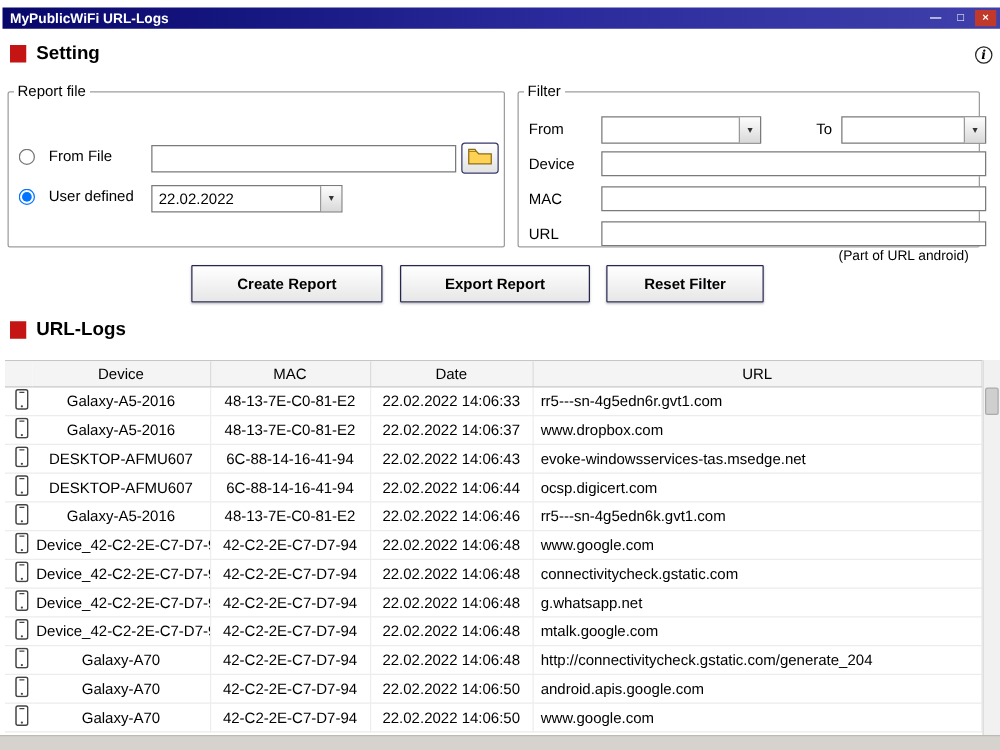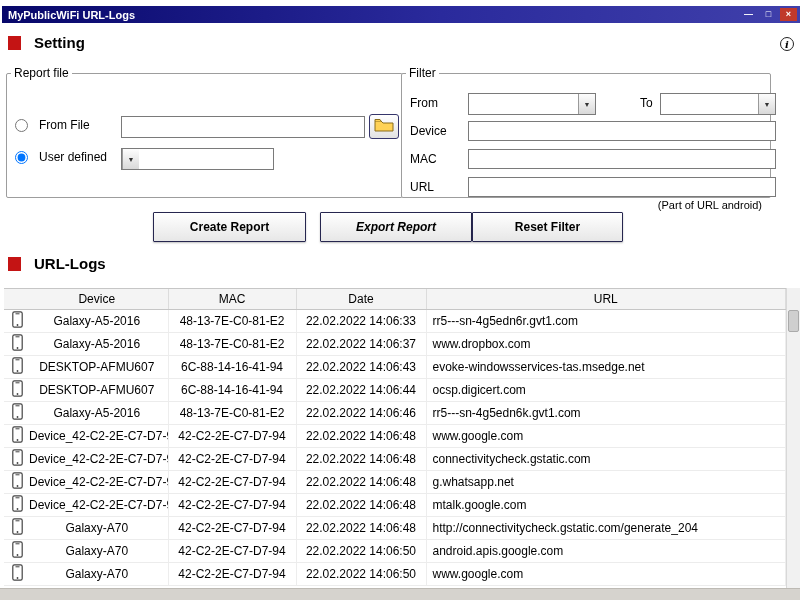--- a/index.html
+++ b/index.html
@@ -15,39 +15,39 @@
     display:flex; align-items:center; padding-left:6px;
     color:#fff; font-size:11px; font-weight:bold;
   }
   .win-controls { margin-left:auto; display:flex; align-items:center; gap:3px; padding-right:3px; }
   .win-btn {
     width:17px; height:13px; display:flex; align-items:center; justify-content:center;
     color:#fff; font-size:9px; line-height:1; cursor:default;
   }
   .win-btn.close { background:#c0392b; }
   
-  .section-header { position:absolute; display:flex; align-items:center; gap:13px; }
+  .section-header { position:absolute; display:flex; align-items:center; gap:8px; }
   .red-square { width:13px; height:14px; background:#c41414; }
   .section-title { font-size:15px; font-weight:bold; }
   
   .site-area { position:absolute; top:37px; right:6px; display:flex; align-items:center; gap:6px; }
   .info-icon {
     width:14px; height:14px; border:1.4px solid #222; border-radius:50%;
     display:flex; align-items:center; justify-content:center;
     font-family:"DejaVu Serif", serif; font-style:italic; font-size:10px; font-weight:bold;
   }
   .site-link { font-size:12px; font-weight:bold; color:#0000cc; text-decoration:underline; }
   
   fieldset {
     position:absolute; border:1px solid #9d9d9d; border-radius:2px;
     margin:0; padding:0; background:#fff;
   }
   legend { font-size:12px; padding:0 3px; margin-left:4px; }
   .fs-report { left:6px; top:66px; width:398px; height:132px; }
-  .fs-filter { left:401px; top:66px; width:370px; height:132px; }
+  .fs-filter { left:414px; top:66px; width:370px; height:132px; }
   .row-abs { position:absolute; display:flex; align-items:center; }
   .radio-row { gap:11px; font-size:12px; }
   input[type="radio"] { width:13px; height:13px; margin:0; }
   .text-input {
     border:1px solid #7a7a7a; height:22px; background:#fff; font-size:12px;
     font-family:"Liberation Sans", sans-serif; padding:0 4px;
   }
   
   .combo {
     border:1px solid #7a7a7a; height:22px; background:#fff;
@@ -143,20 +143,21 @@
         <path d="M1 3 v-1.5 h5 l1 1.5" fill="#ffd255" stroke="#8a6d1a" stroke-width="1"></path>
       </svg>
     </span>
   </button>
 
   <div class="row-abs radio-row" style="left:8px; top:70px;">
     <input type="radio" name="reportsrc" checked="" style="">
     <span>User defined</span>
   </div>
   <div class="combo" style="position:absolute; left:114px; top:68px; width:153px;">
+    <span class="combo-text">22.02.2022</span>
     <span class="combo-arrow">▼</span>
   </div>
 </fieldset>
 
 <fieldset class="fs-filter">
   <legend>Filter</legend>
 
   <div class="row-abs" style="left:8px; top:16px;">
     <span class="field-label">From</span>
   </div>
@@ -184,22 +185,22 @@
 
   <div class="row-abs" style="left:8px; top:100px;">
     <span class="field-label">URL</span>
   </div>
   <input class="text-input" style="position: absolute; left: 66px; top: 97px; width: 308px; height: 20px;" value="">
 
   <span class="hint" style="top:119px;">(Part of URL android)</span>
 </fieldset>
 
 <button class="action-btn" style="left:153px; width:153px;">Create Report</button>
-<button class="action-btn" style="left:320px; width:152px;font-style:italic;">Export Report</button>
-<button class="action-btn" style="left:472px; width:151px;">Reset Filter</button>
+<button class="action-btn" style="left:320px; width:152px;">Export Report</button>
+<button class="action-btn" style="left:485px; width:126px;">Reset Filter</button>
 
 <div class="section-header" style="left:8px; top:255px;">
   <span class="red-square"></span>
   <span class="section-title">URL-Logs</span>
 </div>
 
 <div class="table-wrap">
   <table class="logs">
     <colgroup>
       <col style="width:22px">

